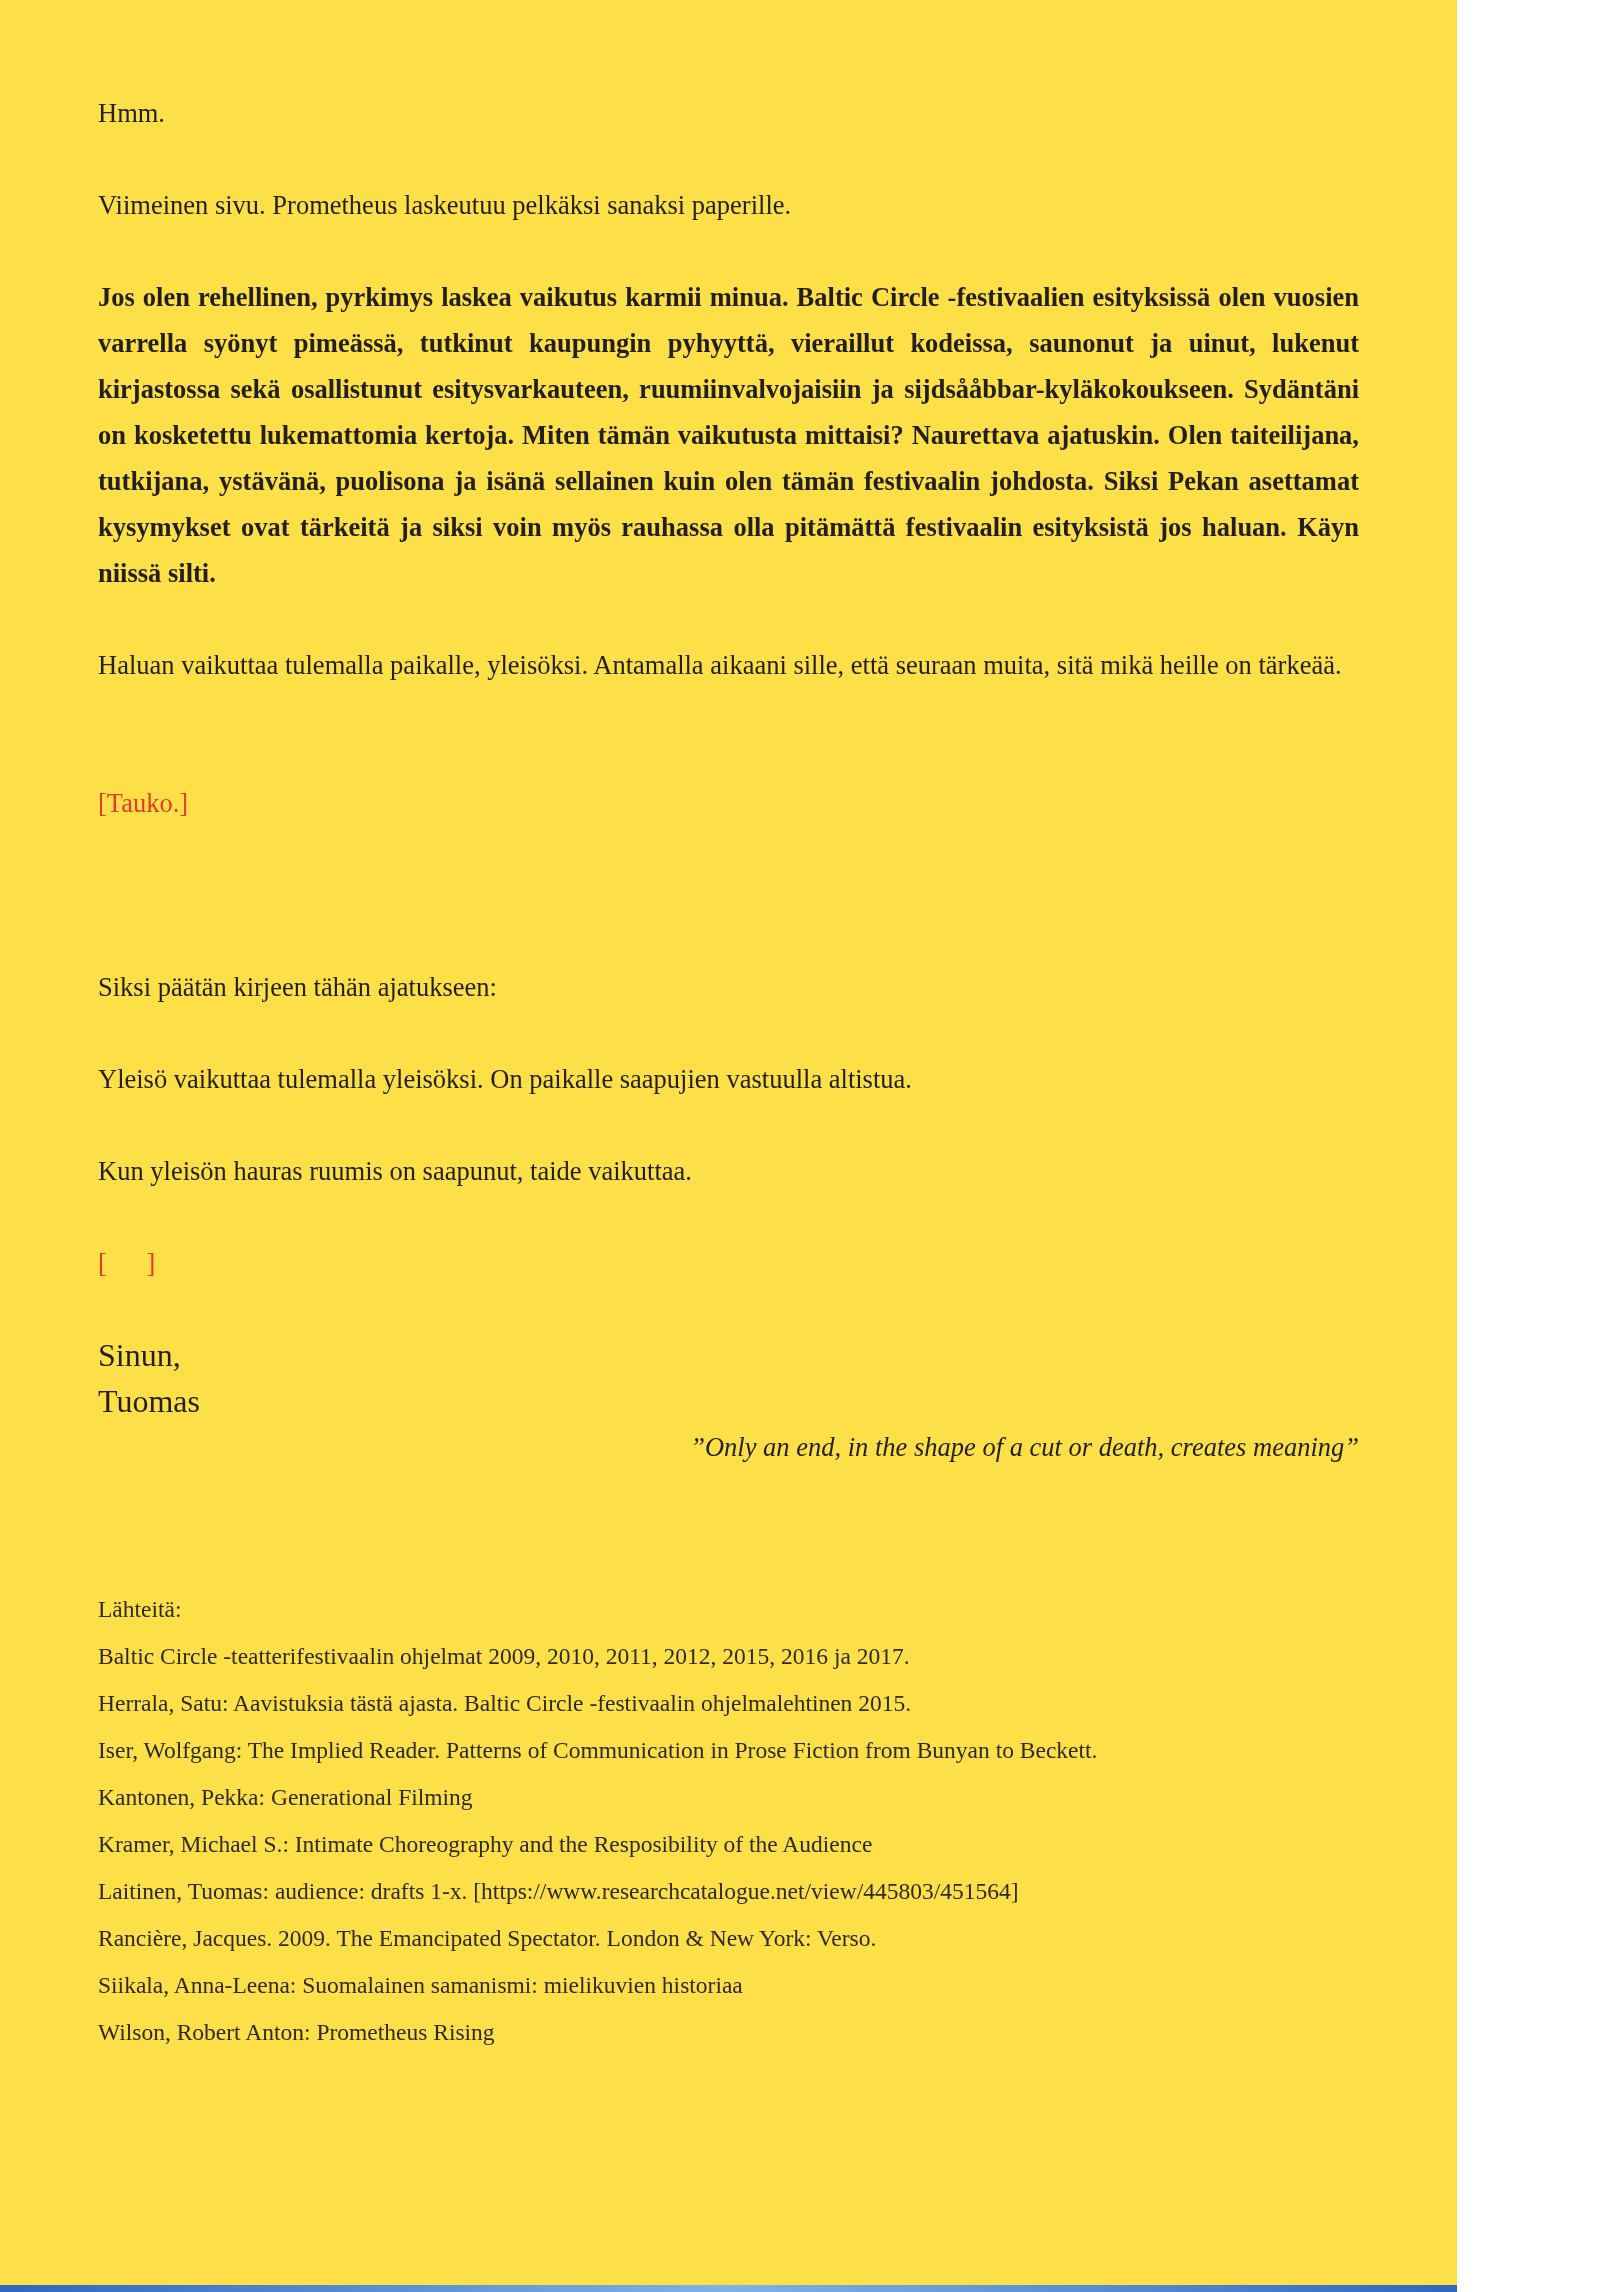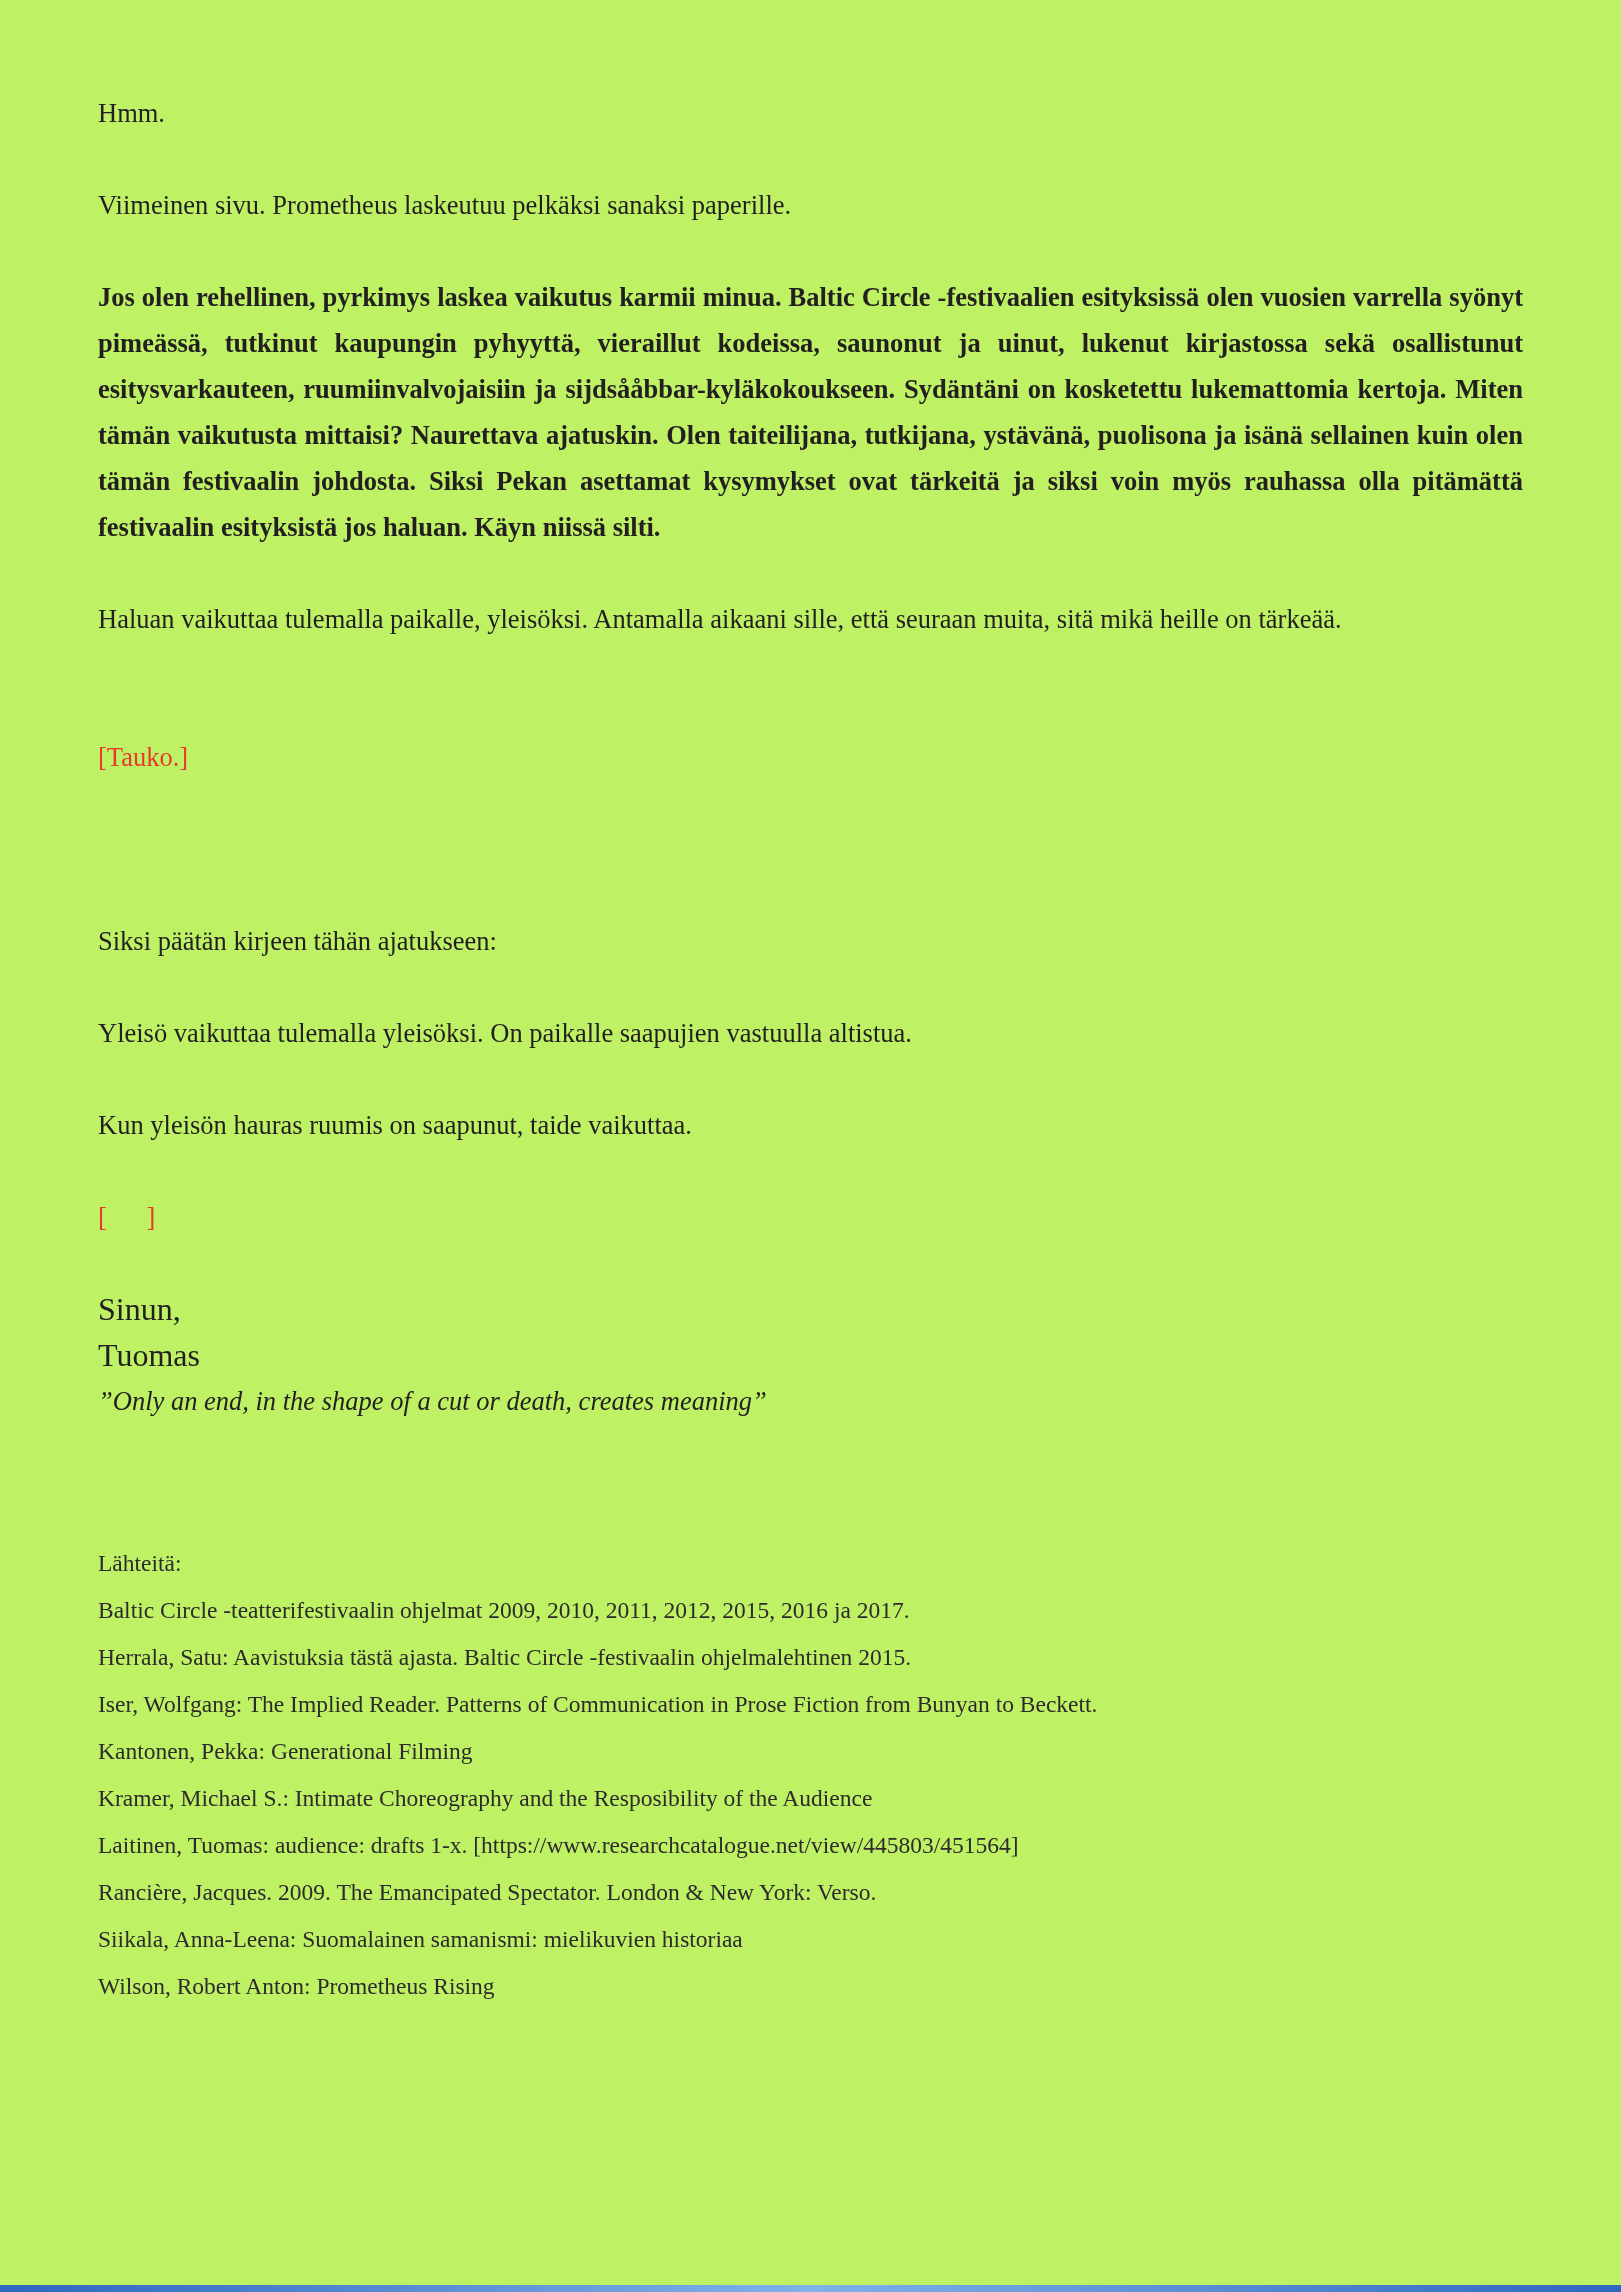--- a/index.html
+++ b/index.html
@@ -6,25 +6,25 @@
     margin: 0;
     padding: 0;
     background: #ffffff;
   }
   body {
     font-family: "Liberation Serif", "DejaVu Serif", serif;
     color: var(--text-color, #231f20);
   }
   .page {
     position: relative;
-    width: 1621px;
+    width: 1457px;
     height: 2293px;
     box-sizing: border-box;
     padding: 90px 98px 39px 98px;
-    background: #bef264;
+    background: #fde047;
     overflow: hidden;
   }
   .body-text {
     font-size: 26.5px;
     line-height: 46px;
     margin: 0 0 46px 0;
   }
   .justified {
     text-align: justify;
     font-weight: bold;
@@ -37,20 +37,21 @@
   .sig-line {
     font-size: 32px;
     line-height: 46px;
     margin: 0;
   }
   .quote-line {
     font-size: 26.5px;
     line-height: 46px;
     font-style: italic;
     margin: 0 0 116px 0;
+    text-align: right;
   }
   .sources-heading,
   .source-item {
     font-size: 23.5px;
     line-height: 47px;
     margin: 0;
     color: #2e2a2b;
   }
   .brackets {
     white-space: pre;

